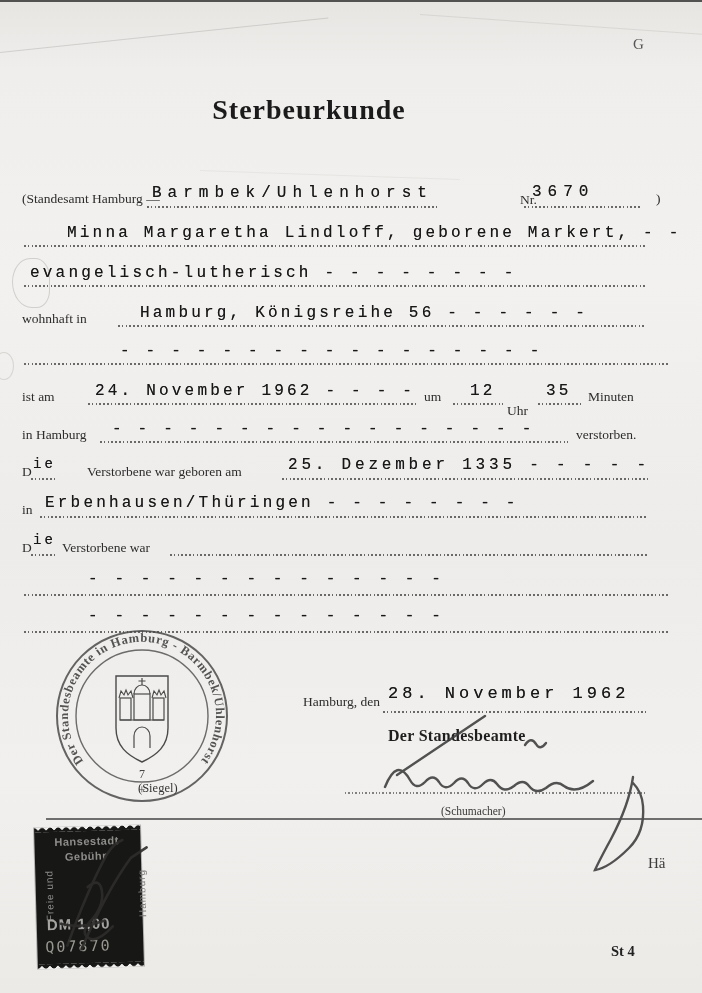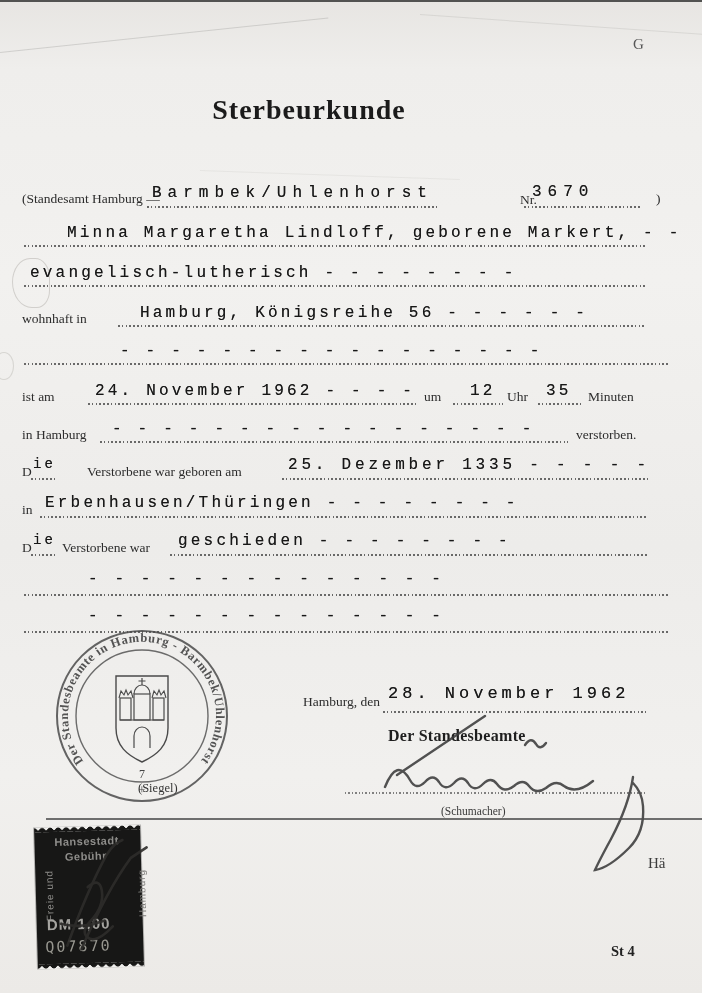--- a/index.html
+++ b/index.html
@@ -90,21 +90,21 @@
 
   <span class="typed" style="left:120px;top:342px;">- - - - - - - - - - - - - - - - -</span>
   <div class="ul" style="left:24px;top:363px;width:644px;"></div>
 
   <span class="lbl" style="left:22px;top:389px;">ist am</span>
   <span class="typed" style="left:95px;top:382px;">24. November 1962 - - - -</span>
   <div class="ul" style="left:88px;top:403px;width:328px;"></div>
   <span class="lbl" style="left:424px;top:389px;">um</span>
   <span class="typed" style="left:470px;top:382px;">12</span>
   <div class="ul" style="left:453px;top:403px;width:50px;"></div>
-  <span class="lbl" style="left:507px;top:389px;">Uhr</span>
+  <span class="lbl" style="left:507px;top:403px;">Uhr</span>
   <span class="typed" style="left:546px;top:382px;">35</span>
   <div class="ul" style="left:538px;top:403px;width:44px;"></div>
   <span class="lbl" style="left:588px;top:389px;">Minuten</span>
 
   <span class="lbl" style="left:22px;top:427px;">in Hamburg</span>
   <span class="typed" style="left:112px;top:420px;">- - - - - - - - - - - - - - - - -</span>
   <div class="ul" style="left:100px;top:441px;width:468px;"></div>
   <span class="lbl" style="left:576px;top:427px;">verstorben.</span>
 
   <span class="lbl" style="left:22px;top:464px;">D</span>
@@ -115,21 +115,20 @@
   <div class="ul" style="left:282px;top:478px;width:366px;"></div>
 
   <span class="lbl" style="left:22px;top:502px;">in</span>
   <span class="typed" style="left:45px;top:494px;">Erbenhausen/Thüringen - - - - - - - -</span>
   <div class="ul" style="left:40px;top:516px;width:606px;"></div>
 
   <span class="lbl" style="left:22px;top:540px;">D</span>
   <span class="typed" style="left:33px;top:532px;font-size:14px;">ie</span>
   <div class="ul" style="left:31px;top:554px;width:24px;"></div>
   <span class="lbl" style="left:62px;top:540px;">Verstorbene war</span>
-  <span class="typed" style="left:178px;top:532px;">geschieden - - - - - - - -</span>
   <div class="ul" style="left:170px;top:554px;width:478px;"></div>
 
   <span class="typed" style="left:88px;top:570px;letter-spacing:3.6px;">- - - - - - - - - - - - - -</span>
   <div class="ul" style="left:24px;top:594px;width:644px;"></div>
 
   <span class="typed" style="left:88px;top:607px;letter-spacing:3.6px;">- - - - - - - - - - - - - -</span>
   <div class="ul" style="left:24px;top:631px;width:644px;"></div>
 
   <svg class="sealsvg" viewBox="0 0 185 185">
     <circle cx="92" cy="92" r="85" fill="none" stroke="#4a4a4a" stroke-width="2" opacity=".85"></circle>

